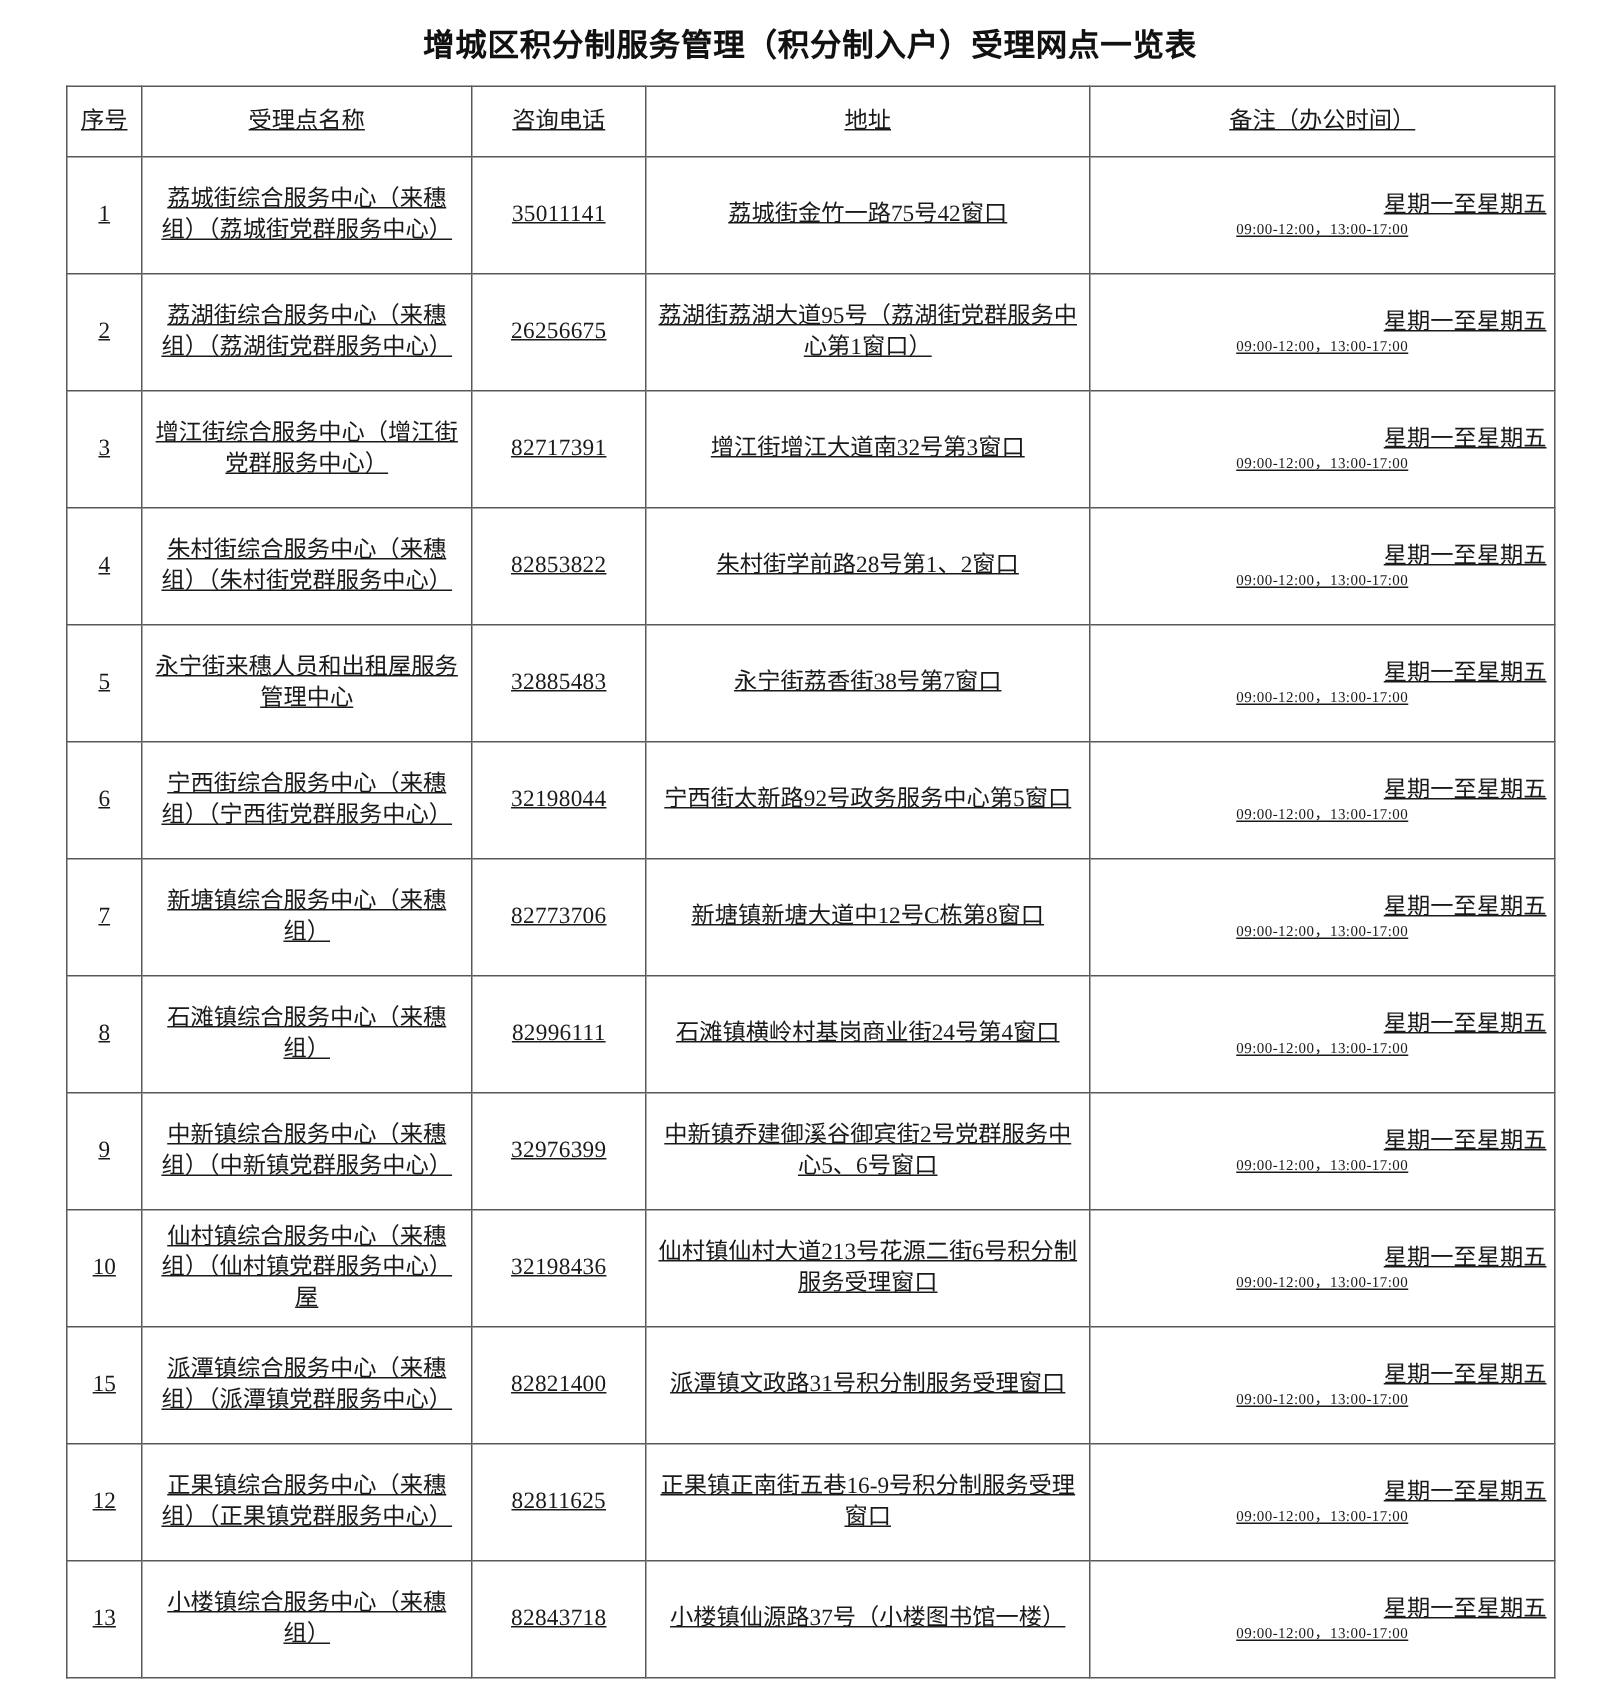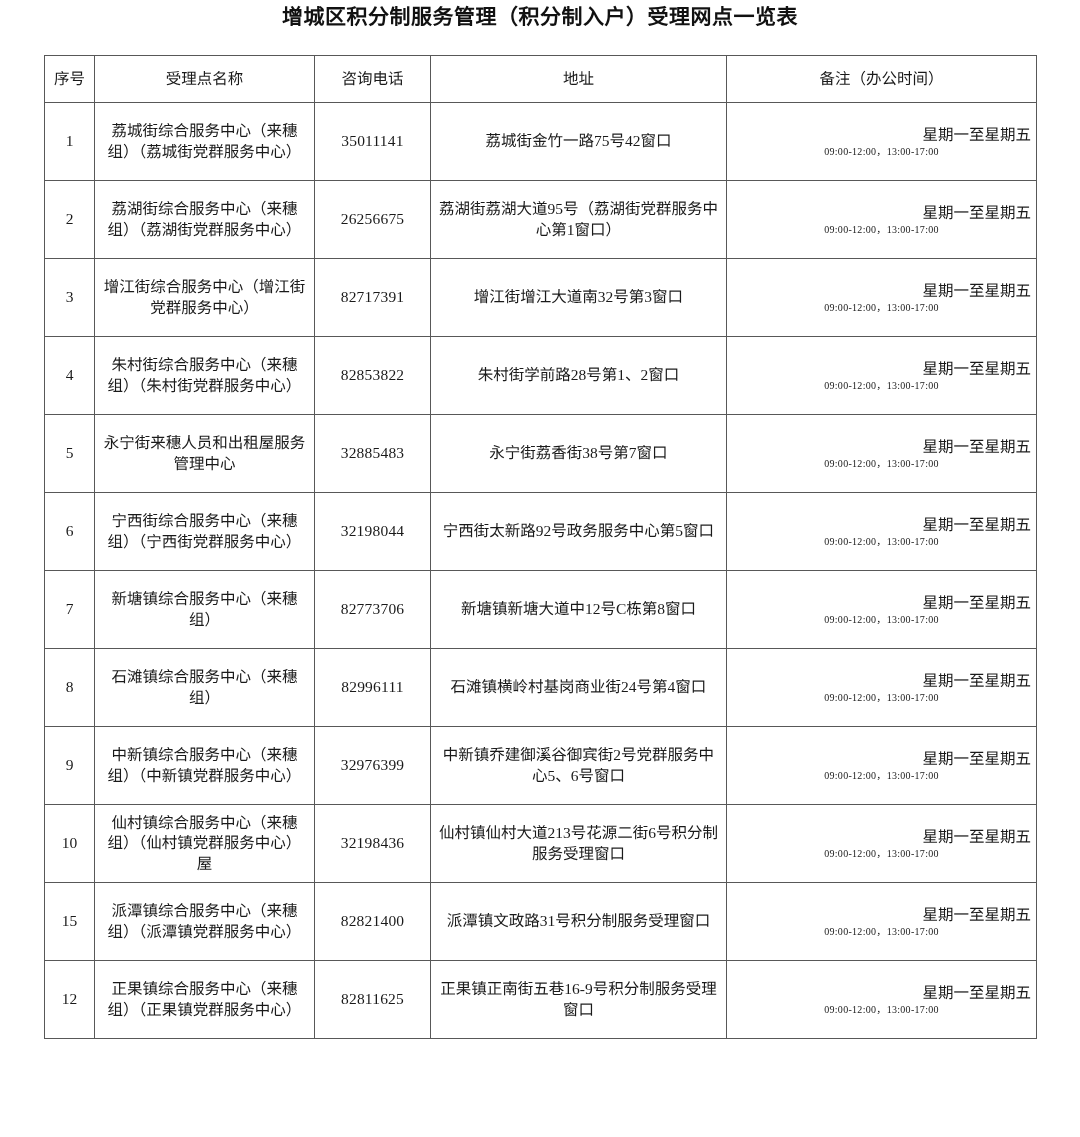--- a/index.html
+++ b/index.html
@@ -21,28 +21,29 @@
     position: relative;
     box-sizing: border-box;
     padding: 0;
   }
   .doc-title {
     text-align: center;
     font-size: 21px;
     font-weight: bold;
     letter-spacing: 0.5px;
     color: #111111;
-    padding-top: 4px;
+    padding-top: 18px;
     padding-bottom: 14px;
     line-height: 1.2;
     font-family: "Liberation Sans", "DejaVu Sans", sans-serif;
   }
   .table-wrap {
-    margin: 12px auto;
+    margin: 0 auto;
     width: 992px;
+    text-decoration: underline;
   }
   table.grid {
     border-collapse: collapse;
     table-layout: fixed;
     width: 992px;
     border: 1.6px solid #4a4a4a;
   }
   table.grid td, table.grid th {
     border: 1.1px solid #585858;
     padding: 4px 5px;
@@ -234,17 +235,27 @@
           <tr>
             <td class="seq">12</td>
             <td class="name">正果镇综合服务中心（来穗组）（正果镇党群服务中心）</td>
             <td class="phone">82811625</td>
             <td class="addr">正果镇正南街五巷16-9号积分制服务受理窗口</td>
             <td class="note">
               <span class="note-days">星期一至星期五</span>
               <span class="note-hours">09:00-12:00，13:00-17:00</span>
             </td>
           </tr>
+          <tr>
+            <td class="seq">13</td>
+            <td class="name">小楼镇综合服务中心（来穗组）</td>
+            <td class="phone">82843718</td>
+            <td class="addr">小楼镇仙源路37号（小楼图书馆一楼）</td>
+            <td class="note">
+              <span class="note-days">星期一至星期五</span>
+              <span class="note-hours">09:00-12:00，13:00-17:00</span>
+            </td>
+          </tr>
         </tbody>
     </table>
   </div>
 
 </div>
 
 </body></html>

